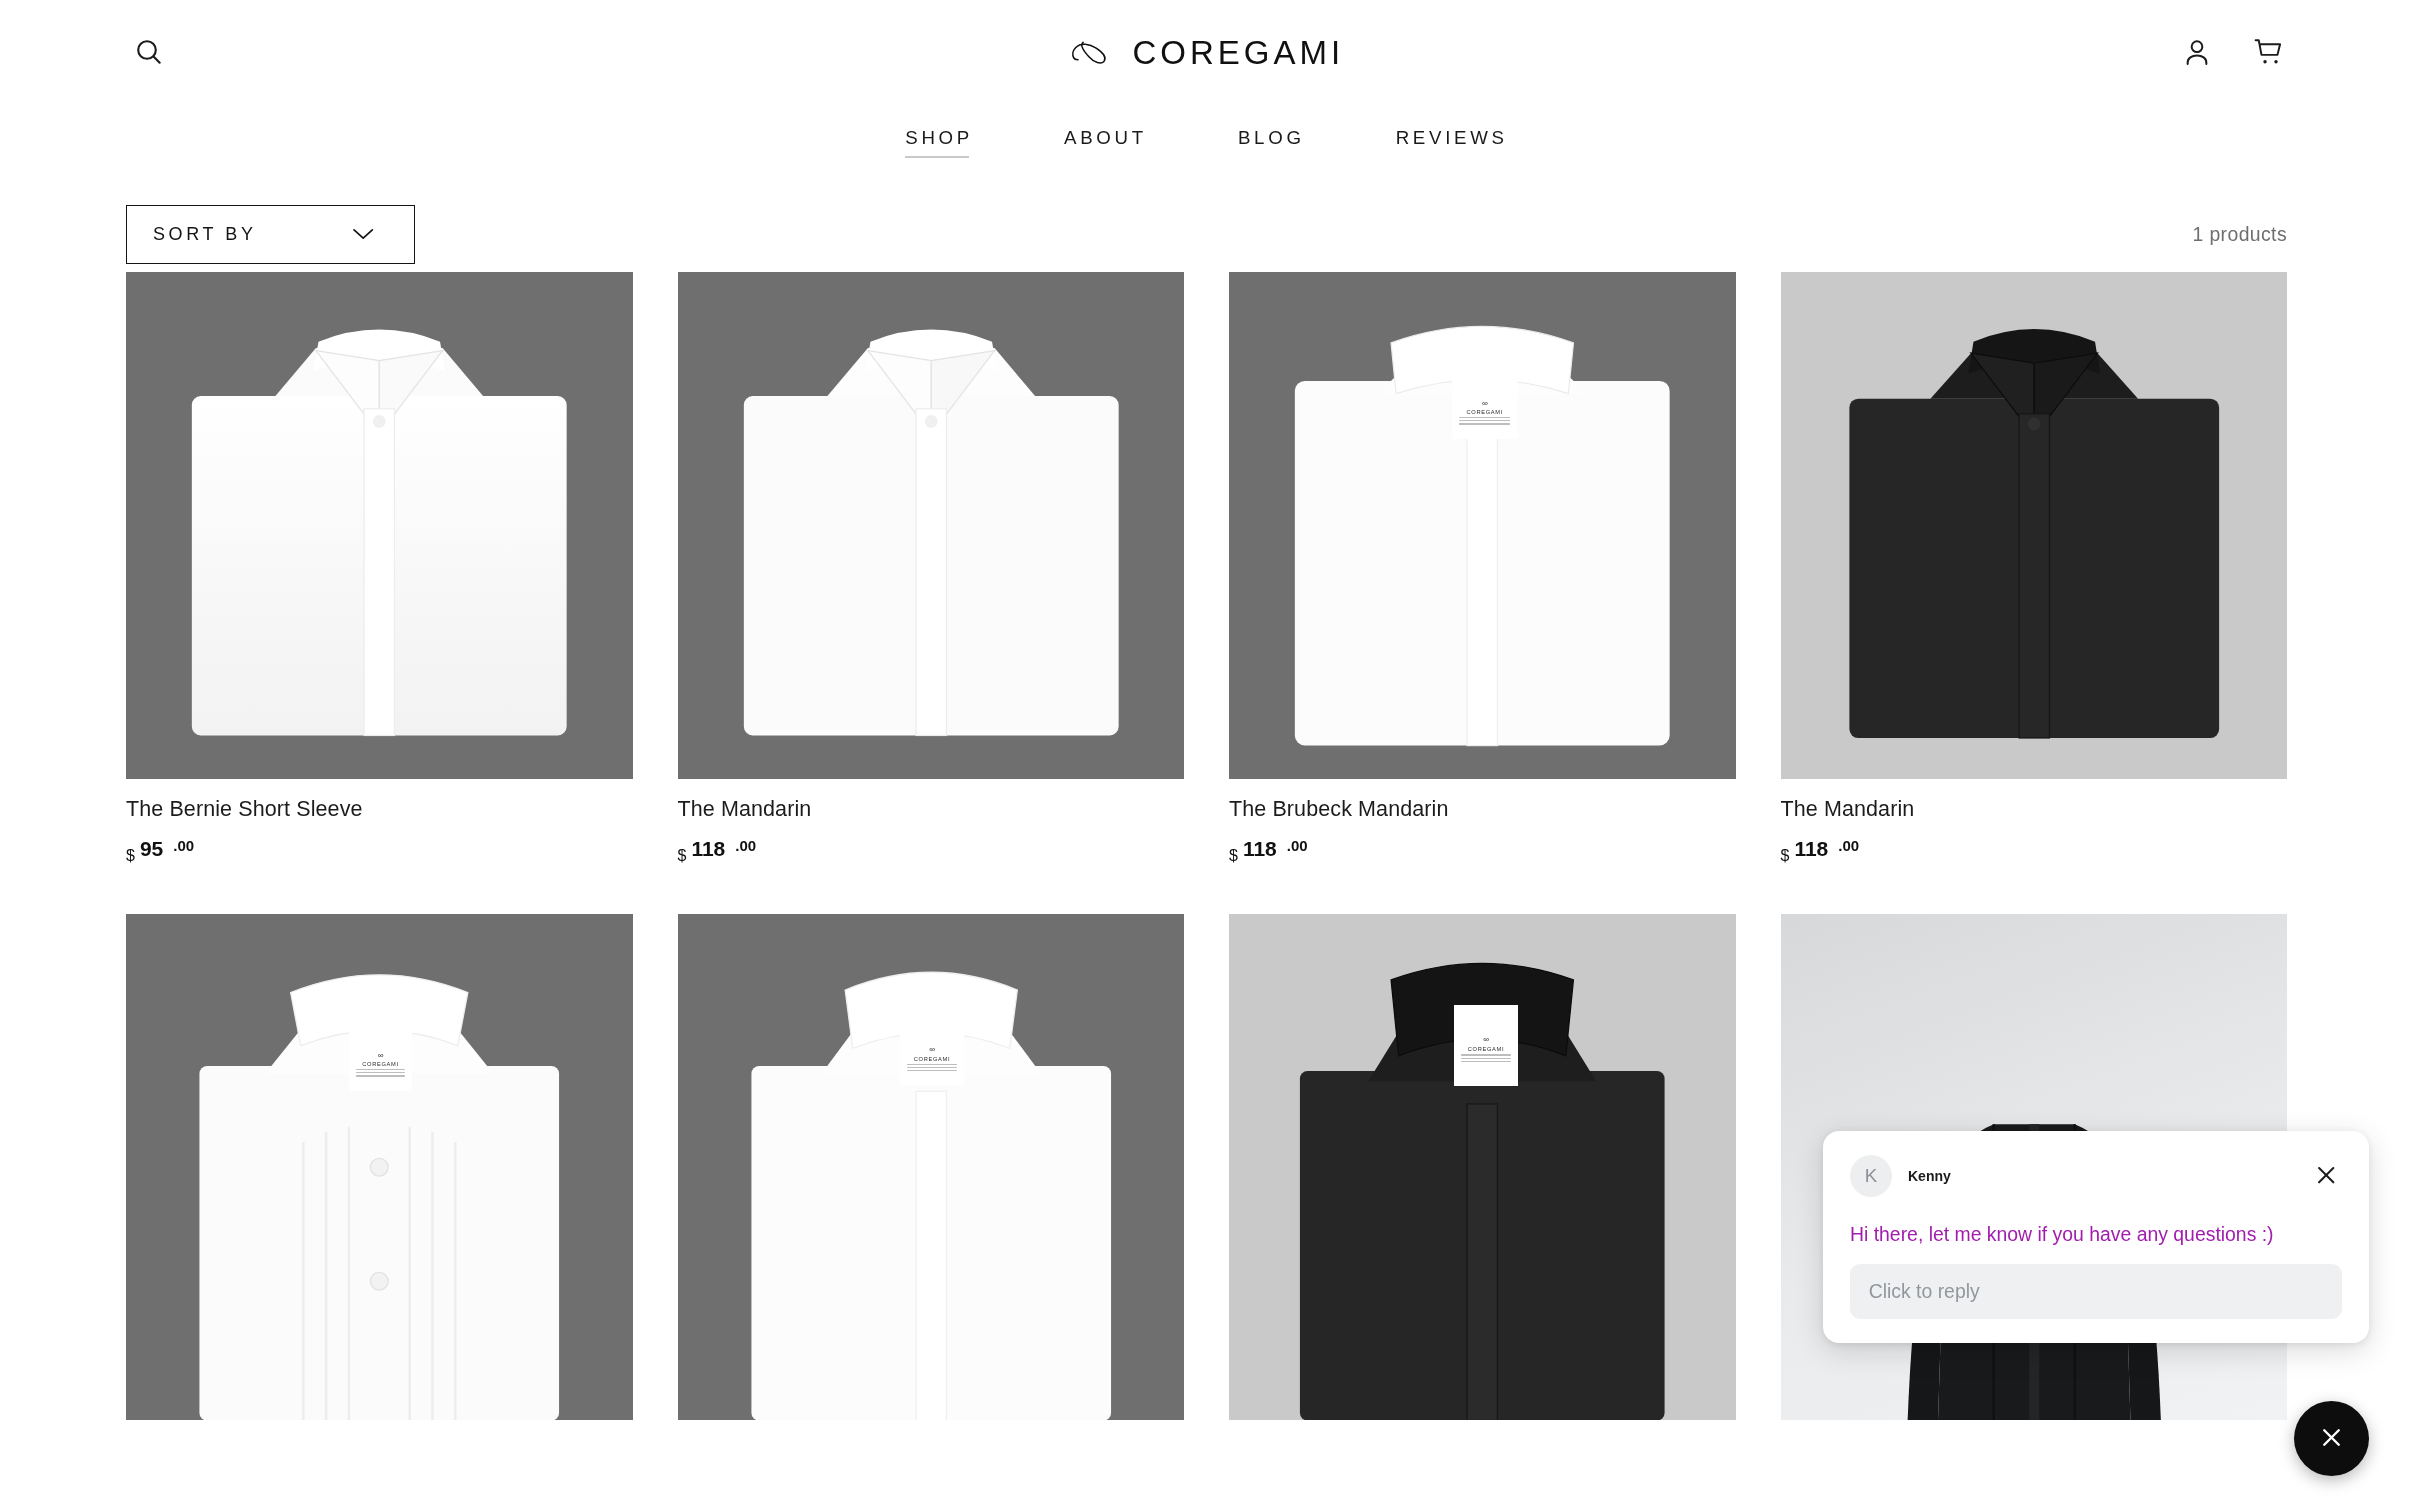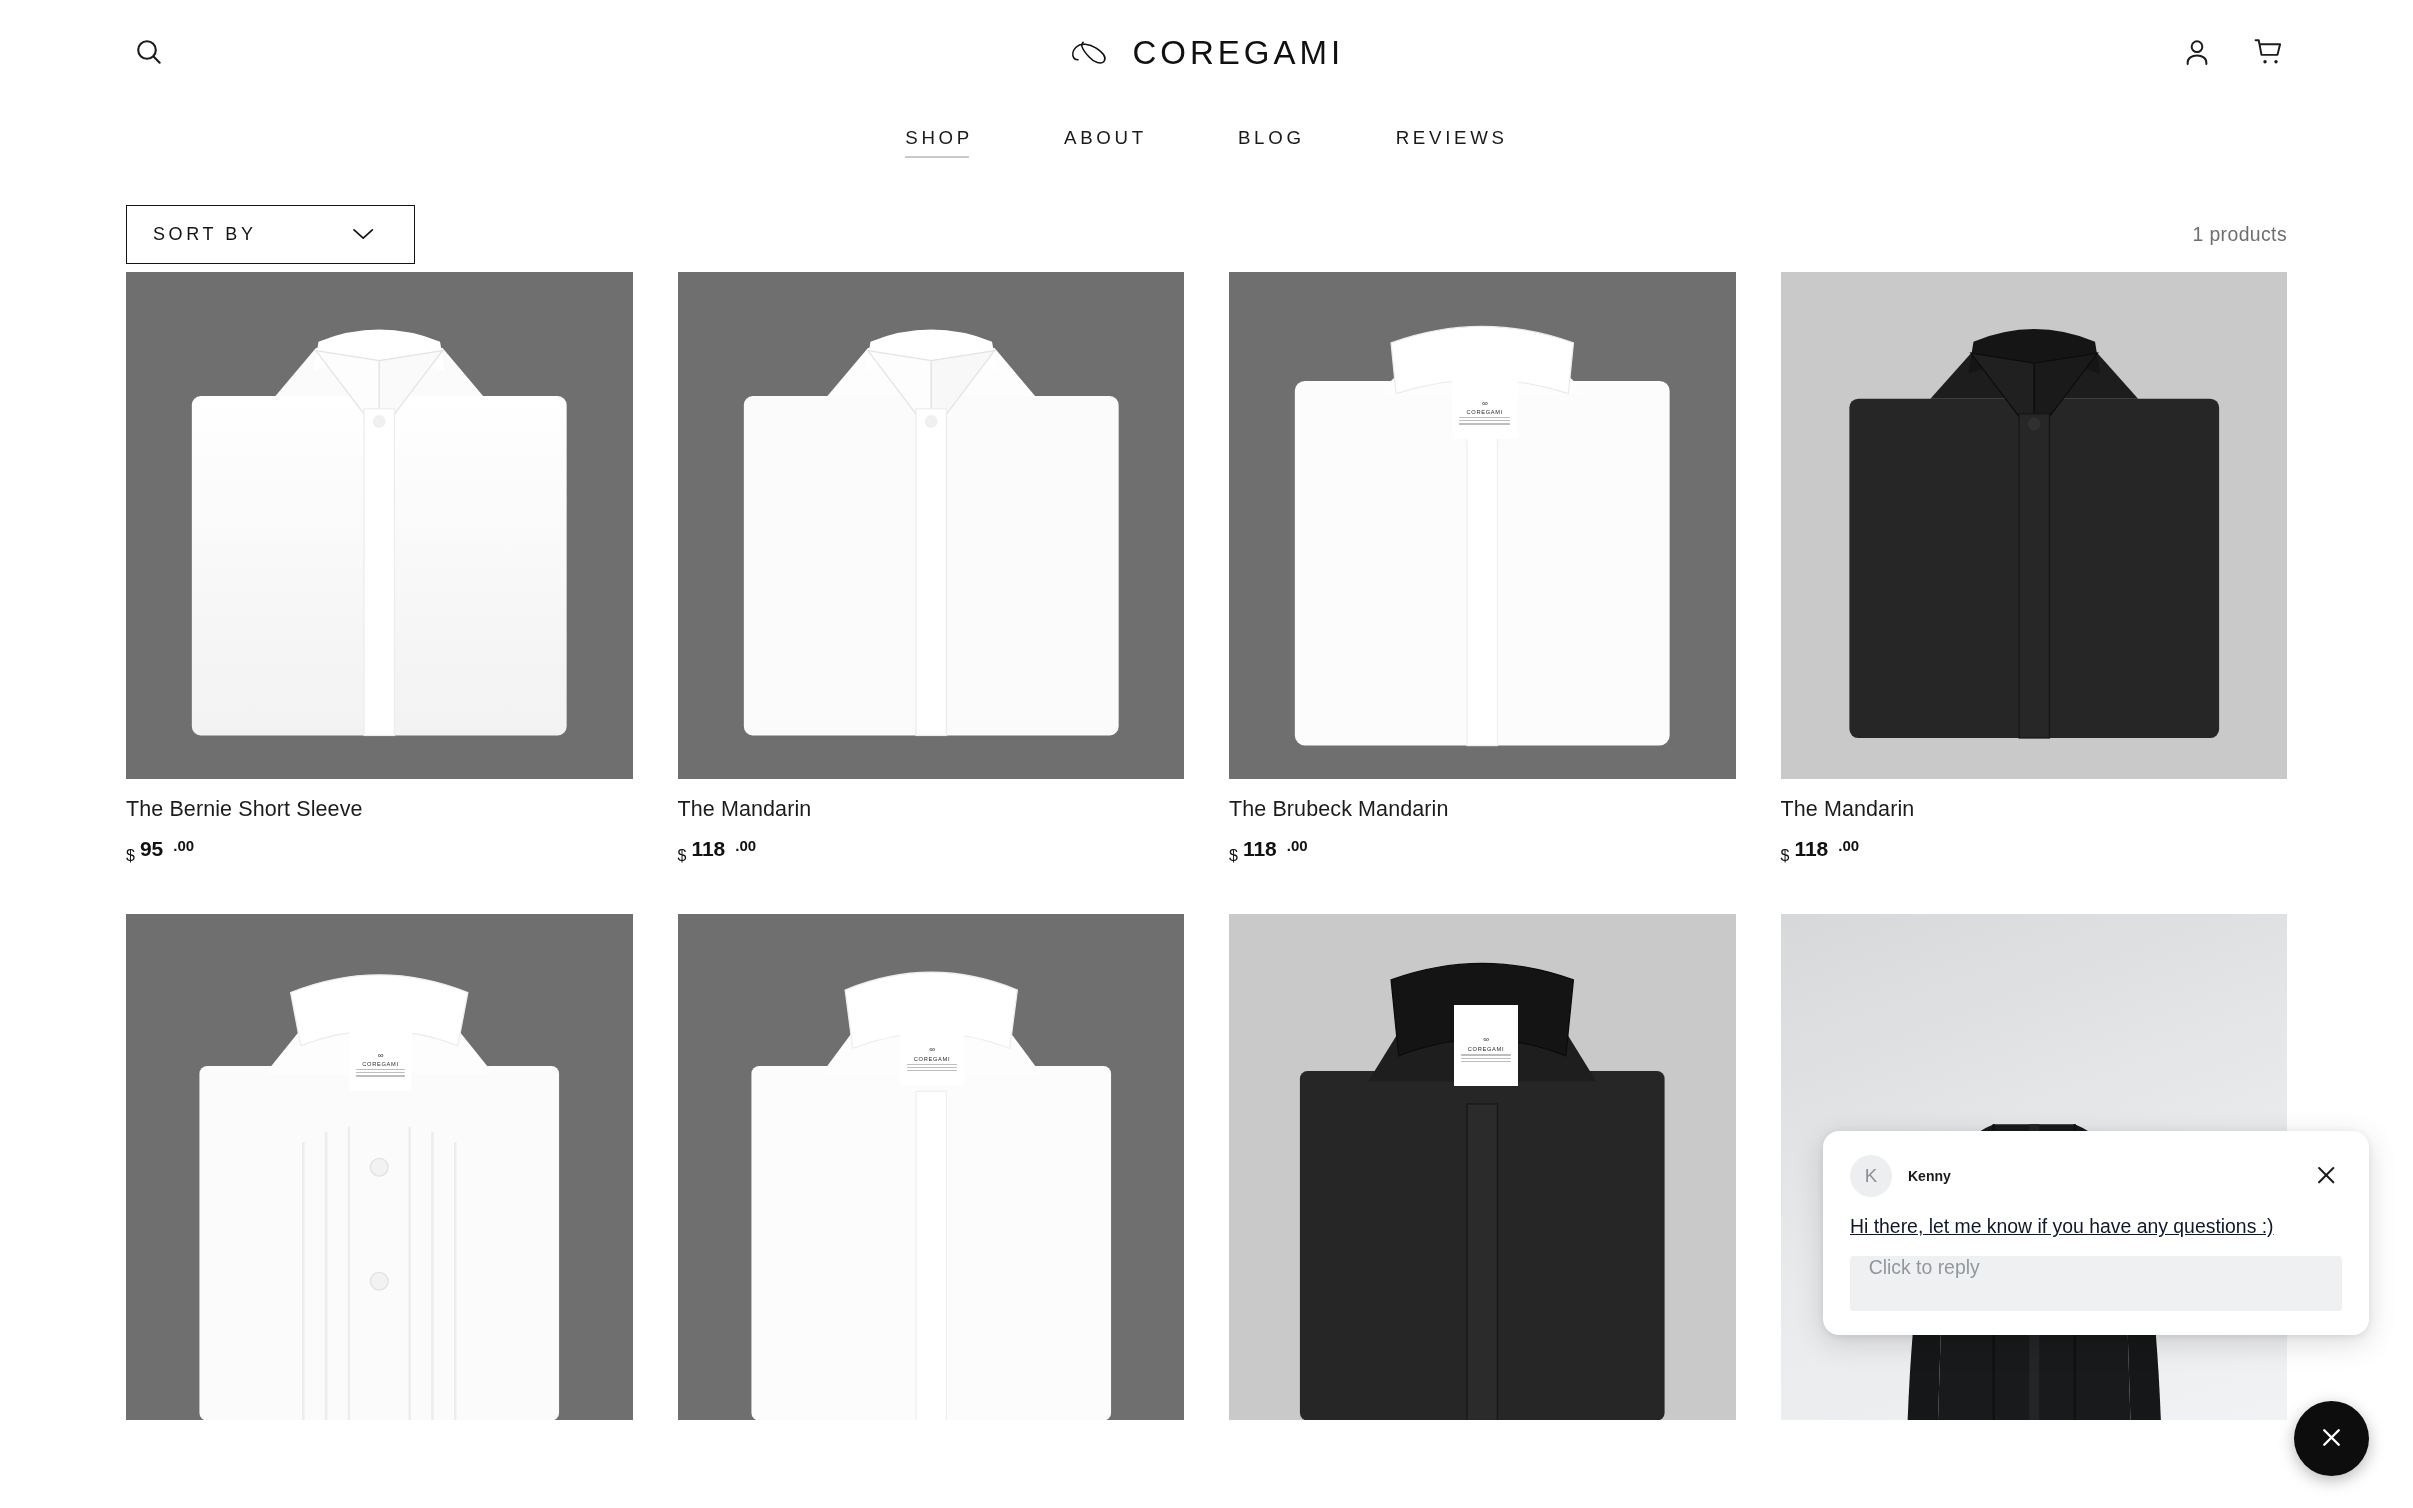--- a/index.html
+++ b/index.html
@@ -178,33 +178,32 @@
     font-weight: 700;
     color: #1a1a1a;
   }
   .chat-close {
     margin-left: auto;
     width: 32px; height: 32px;
     display: flex; align-items: center; justify-content: center;
     cursor: pointer;
   }
   .chat-msg {
-    margin-top: 17px;
+    margin-top: 25px;
     font-size: 19.4px;
-    color: #0f172a;
+    color: #a21caf;
     line-height: 1.3;
     white-space: nowrap;
-    text-decoration: underline;
   }
   .chat-reply {
     margin-top: 16px;
     height: 55px;
     background: #eef0f2;
-    border-radius: 3px;
-    display: flex; align-items: flex-start;
+    border-radius: 10px;
+    display: flex; align-items: center;
     padding: 0 18.7px;
     cursor: text;
   }
   .chat-reply-ph { font-size: 19.4px; color: #93979d; }
 
   
   .fab {
     position: absolute;
     left: 2294px; top: 1401px;
     width: 75px; height: 75px;

